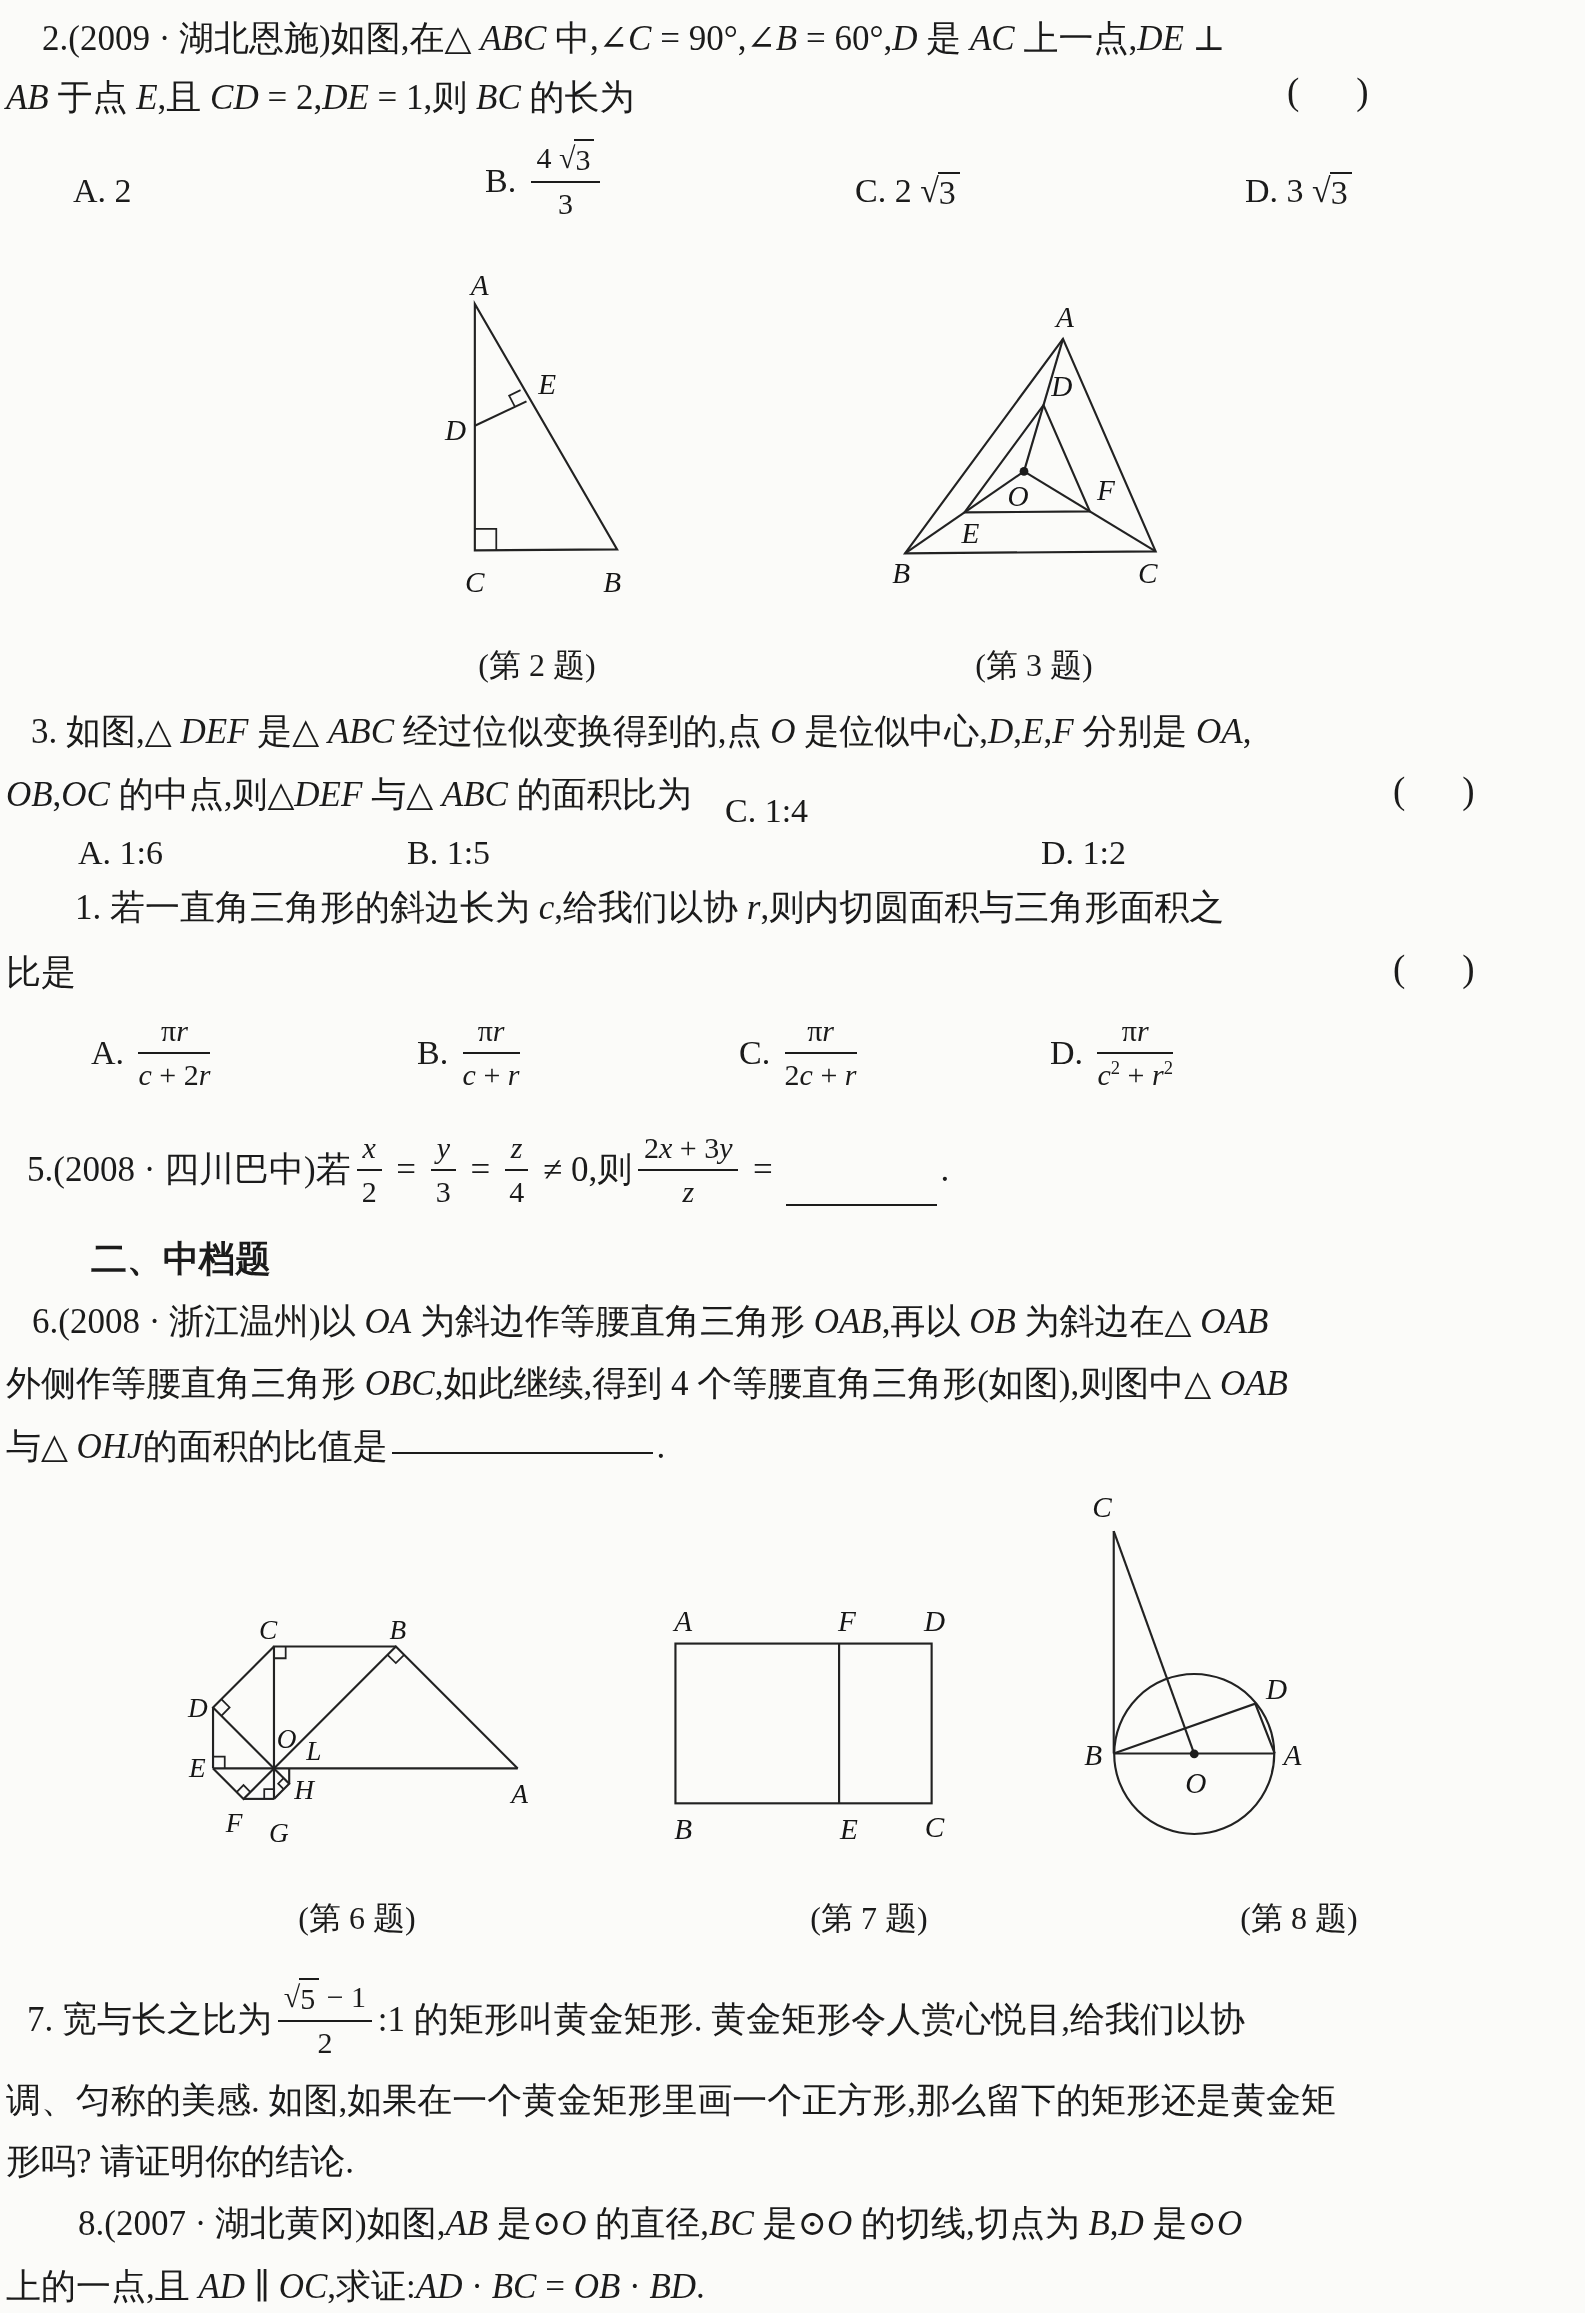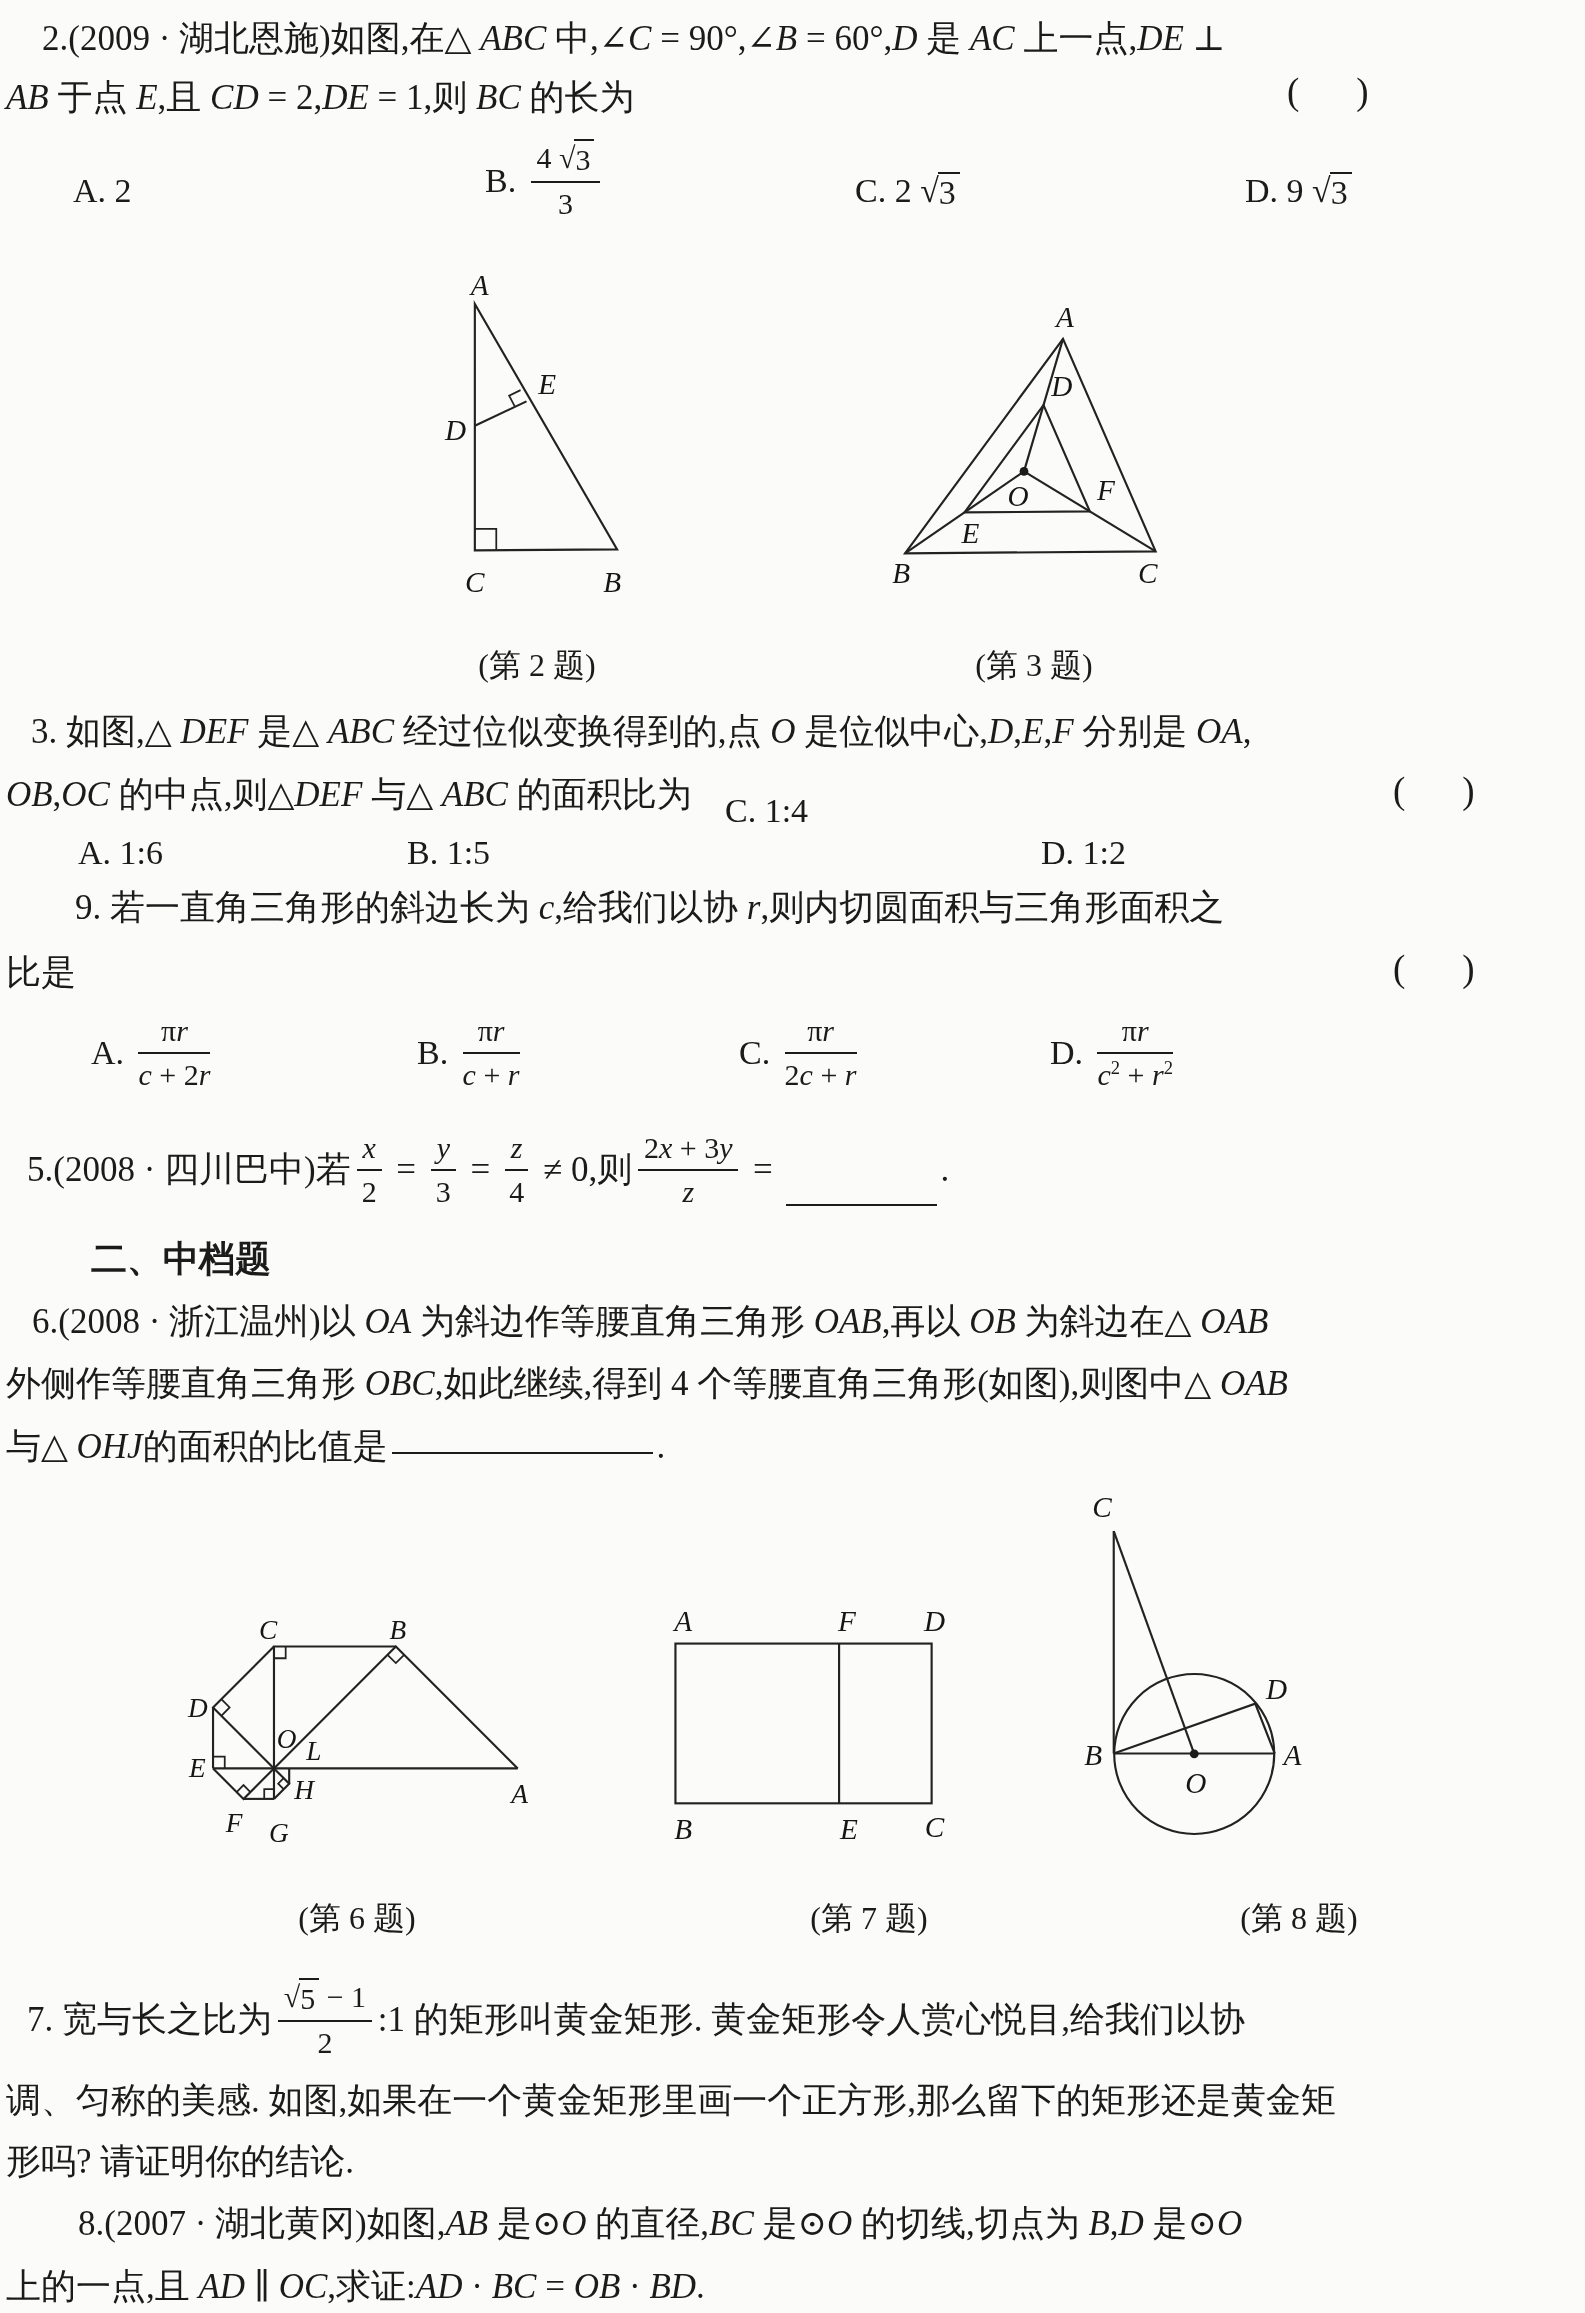--- a/index.html
+++ b/index.html
@@ -33,21 +33,21 @@
 
 <div class="page">
 
   <div class="line" style="left:42px;top:14.6px"><span style="white-space: pre;">2.(2009 · 湖北恩施)如图,在△ </span><span class="it" style="white-space: pre;">ABC</span><span style="white-space: pre;"> 中,∠</span><span class="it" style="white-space: pre;">C</span><span style="white-space: pre;"> = 90°,∠</span><span class="it" style="white-space: pre;">B</span><span style="white-space: pre;"> = 60°,</span><span class="it" style="white-space: pre;">D</span><span style="white-space: pre;"> 是 </span><span class="it" style="white-space: pre;">AC</span><span style="white-space: pre;"> 上一点,</span><span class="it" style="white-space: pre;">DE</span><span style="white-space: pre;"> ⊥</span></div>
   <div class="line" style="left:5.9px;top:74px"><span class="it" style="white-space: pre;">AB</span><span style="white-space: pre;"> 于点 </span><span class="it" style="white-space: pre;">E</span><span style="white-space: pre;">,且 </span><span class="it" style="white-space: pre;">CD</span><span style="white-space: pre;"> = 2,</span><span class="it" style="white-space: pre;">DE</span><span style="white-space: pre;"> = 1,则 </span><span class="it" style="white-space: pre;">BC</span><span style="white-space: pre;"> 的长为</span></div>
   <div class="paren" style="left:1287px;top:70px"><span style="white-space: pre;">(</span><span class="gap" style="width: 57px;"></span><span style="white-space: pre;">)</span></div>
 
   <div class="line opt" style="left:73px;top:172px"><span style="white-space: pre;">A. 2</span></div>
   <div class="line opt flexline" style="left:485px;top:139px"><span style="white-space: pre;">B. </span><span class="frac"><span class="num"><span style="white-space: pre;">4 </span><span class="sqrt"><span class="rad">√</span><span class="vinc"><span style="white-space: pre;">3</span></span></span></span><span class="den"><span style="white-space: pre;">3</span></span></span></div>
   <div class="line opt" style="left:855px;top:172px"><span style="white-space: pre; margin-top: 20px;">C. 2 </span><span class="sqrt"><span class="rad">√</span><span class="vinc"><span style="white-space: pre;">3</span></span></span></div>
-  <div class="line opt" style="left:1245px;top:172px"><span style="white-space: pre;">D. 9 </span><span class="sqrt"><span class="rad">√</span><span class="vinc"><span style="white-space: pre;">3</span></span></span></div>
+  <div class="line opt" style="left:1245px;top:172px"><span style="white-space: pre;">D. 3 </span><span class="sqrt"><span class="rad">√</span><span class="vinc"><span style="white-space: pre;">3</span></span></span></div>
 
   <svg class="fig" style="left:351px;top:263px" width="312" height="341" viewBox="360 270 320 350">
     <path d="M487 312 L487 565 L633 564 Z"></path>
     <path d="M487 437 L540 412"></path>
     <path class="mark" d="M487 543 L509 543 L509 565"></path>
     <path class="mark" d="M533.9 400.5 L522.2 406.1 L528.2 417.6"></path>
     <text x="492" y="303" text-anchor="middle">A</text>
     <text x="552" y="404" text-anchor="start">E</text>
     <text x="478" y="452" text-anchor="end">D</text>
     <text x="487" y="608" text-anchor="middle">C</text>
@@ -75,21 +75,21 @@
 
   <div class="line" style="left:31px;top:708px"><span style="white-space: pre;">3. 如图,△ </span><span class="it" style="white-space: pre;">DEF</span><span style="white-space: pre;"> 是△ </span><span class="it" style="white-space: pre;">ABC</span><span style="white-space: pre;"> 经过位似变换得到的,点 </span><span class="it" style="white-space: pre;">O</span><span style="white-space: pre;"> 是位似中心,</span><span class="it" style="white-space: pre;">D</span><span style="white-space: pre;">,</span><span class="it" style="white-space: pre;">E</span><span style="white-space: pre;">,</span><span class="it" style="white-space: pre;">F</span><span style="white-space: pre;"> 分别是 </span><span class="it" style="white-space: pre;">OA</span><span style="white-space: pre;">,</span></div>
   <div class="line" style="left:5.9px;top:771px"><span class="it" style="white-space: pre;">OB</span><span style="white-space: pre;">,</span><span class="it" style="white-space: pre;">OC</span><span style="white-space: pre;"> 的中点,则△</span><span class="it" style="white-space: pre;">DEF</span><span style="white-space: pre;"> 与△ </span><span class="it" style="white-space: pre;">ABC</span><span style="white-space: pre;"> 的面积比为</span></div>
   <div class="paren" style="left:1393px;top:769px"><span style="white-space: pre;">(</span><span class="gap" style="width: 57px;"></span><span style="white-space: pre;">)</span></div>
 
   <div class="line opt" style="left:78px;top:834px"><span style="white-space: pre;">A. 1:6</span></div>
   <div class="line opt" style="left:407px;top:834px"><span style="white-space: pre;">B. 1:5</span></div>
   <div class="line opt" style="left:725px;top:792px"><span style="white-space: pre;">C. 1:4</span></div>
   <div class="line opt" style="left:1041px;top:834px"><span style="white-space: pre;">D. 1:2</span></div>
 
-  <div class="line" style="left:75px;top:884px"><span style="white-space: pre;">9. 若一直角三角形的斜边长为 </span><span class="it" style="white-space: pre;">c</span><span style="white-space: pre;">,给我们以协 </span><span class="it" style="white-space: pre;">r</span><span style="white-space: pre;">,则内切圆面积与三角形面积之</span></div>
+  <div class="line" style="left:75px;top:884px"><span style="white-space: pre;">1. 若一直角三角形的斜边长为 </span><span class="it" style="white-space: pre;">c</span><span style="white-space: pre;">,给我们以协 </span><span class="it" style="white-space: pre;">r</span><span style="white-space: pre;">,则内切圆面积与三角形面积之</span></div>
   <div class="line" style="left:5.9px;top:949px"><span style="white-space: pre;">比是</span></div>
   <div class="paren" style="left:1393px;top:947px"><span style="white-space: pre;">(</span><span class="gap" style="width: 57px;"></span><span style="white-space: pre;">)</span></div>
 
   <div class="line opt flexline" style="left:91px;top:1012px"><span style="white-space: pre;">A. </span><span class="frac"><span class="num"><span style="white-space: pre;">π</span><span class="it" style="white-space: pre;">r</span></span><span class="den"><span class="it" style="white-space: pre;">c</span><span style="white-space: pre;"> + 2</span><span class="it" style="white-space: pre;">r</span></span></span></div>
   <div class="line opt flexline" style="left:417px;top:1012px"><span style="white-space: pre;">B. </span><span class="frac"><span class="num"><span style="white-space: pre;">π</span><span class="it" style="white-space: pre;">r</span></span><span class="den"><span class="it" style="white-space: pre;">c</span><span style="white-space: pre;"> + </span><span class="it" style="white-space: pre;">r</span></span></span></div>
   <div class="line opt flexline" style="left:739px;top:1012px"><span style="white-space: pre;">C. </span><span class="frac"><span class="num"><span style="white-space: pre;">π</span><span class="it" style="white-space: pre;">r</span></span><span class="den"><span style="white-space: pre;">2</span><span class="it" style="white-space: pre;">c</span><span style="white-space: pre;"> + </span><span class="it" style="white-space: pre;">r</span></span></span></div>
   <div class="line opt flexline" style="left:1050px;top:1012px"><span style="white-space: pre;">D. </span><span class="frac"><span class="num"><span style="white-space: pre;">π</span><span class="it" style="white-space: pre;">r</span></span><span class="den"><span class="it" style="white-space: pre;">c</span><sup>2</sup><span style="white-space: pre;"> + </span><span class="it" style="white-space: pre;">r</span><sup>2</sup></span></span></div>
 
   <div class="line flexline" style="left:27px;top:1129px"><span style="white-space: pre;">5.(2008 · 四川巴中)若</span><span class="frac"><span class="num"><span class="it" style="white-space: pre;">x</span></span><span class="den"><span style="white-space: pre;">2</span></span></span><span style="white-space: pre;"> = </span><span class="frac"><span class="num"><span class="it" style="white-space: pre;">y</span></span><span class="den"><span style="white-space: pre;">3</span></span></span><span style="white-space: pre;"> = </span><span class="frac"><span class="num"><span class="it" style="white-space: pre;">z</span></span><span class="den"><span style="white-space: pre;">4</span></span></span><span style="white-space: pre;"> ≠ 0,则</span><span class="frac"><span class="num"><span style="white-space: pre;">2</span><span class="it" style="white-space: pre;">x</span><span style="white-space: pre;"> + 3</span><span class="it" style="white-space: pre;">y</span></span><span class="den"><span class="it" style="white-space: pre;">z</span></span></span><span style="white-space: pre;"> = </span><span class="blank" style="width: 151px;"></span><span style="white-space: pre;">.</span></div>
 

